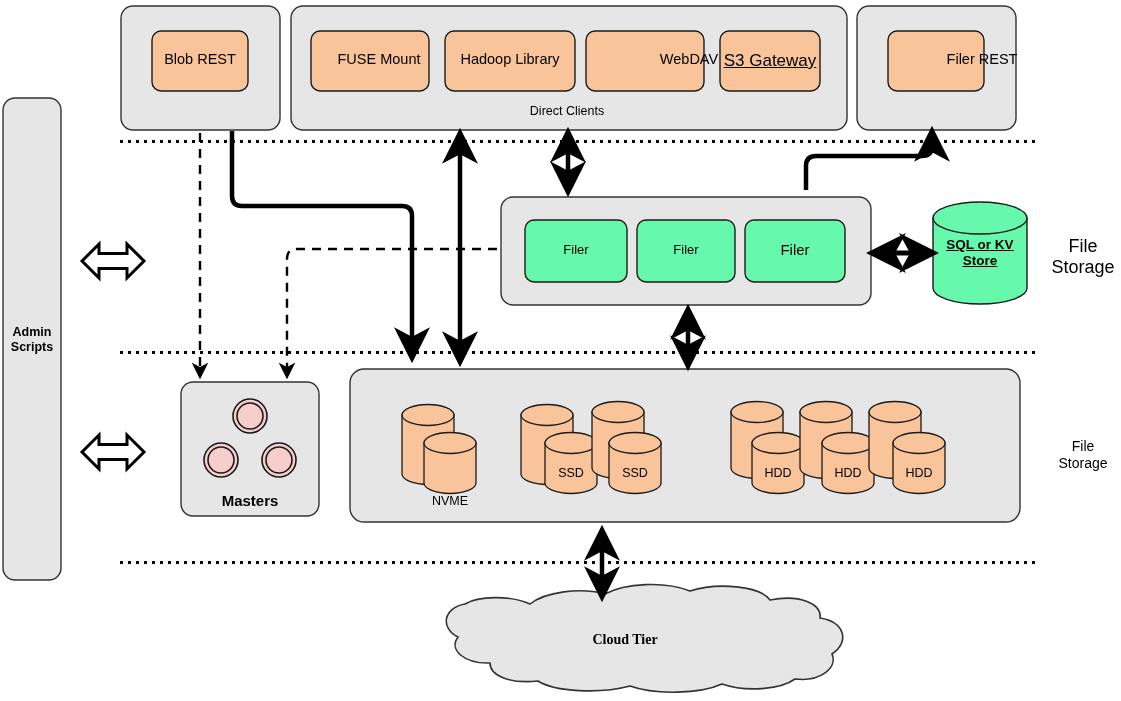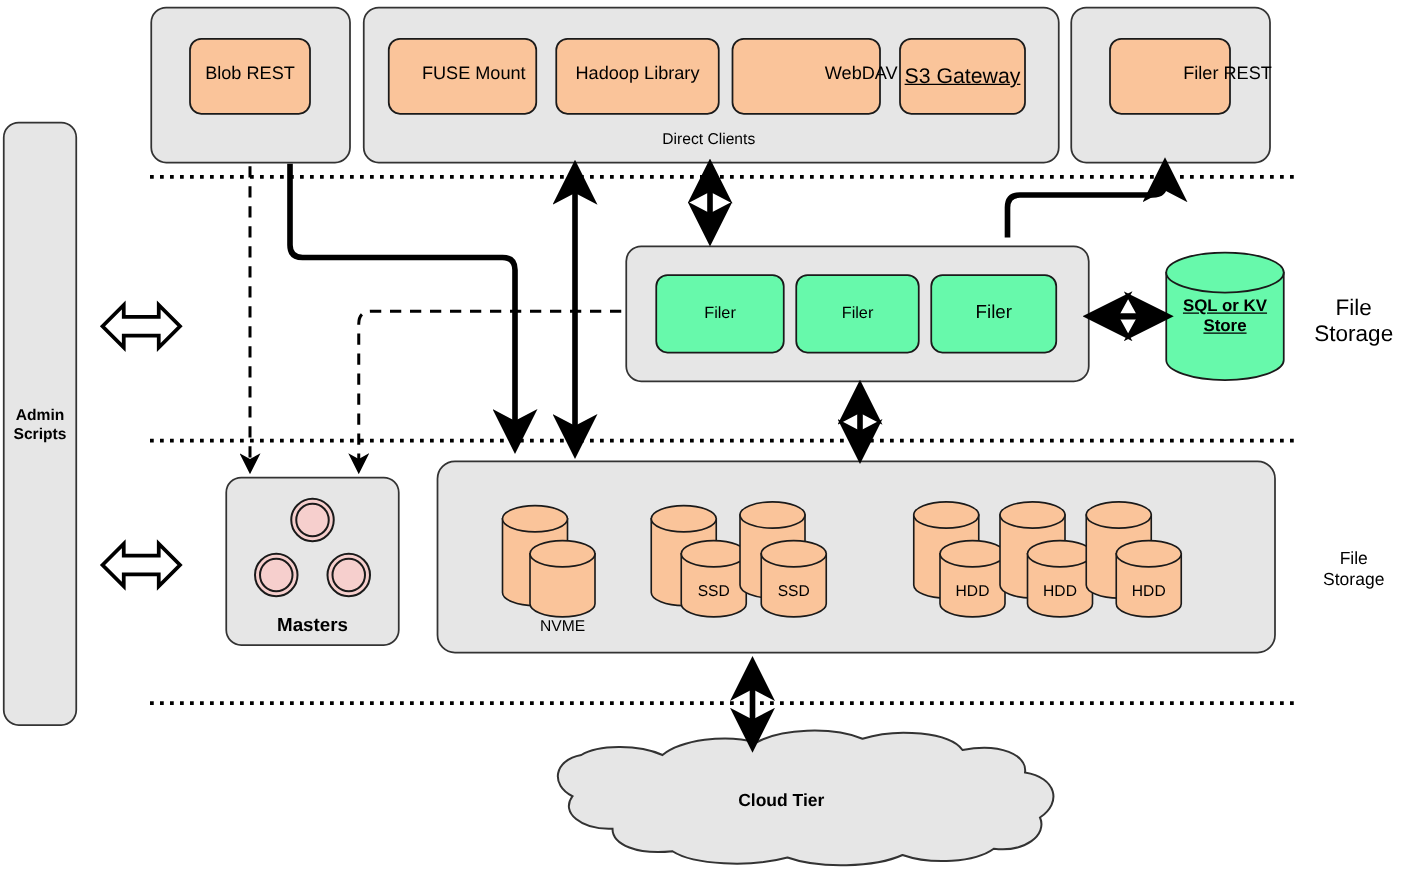--- a/index.html
+++ b/index.html
@@ -185,21 +185,21 @@
 
 <div class="lbl" style="left:181px;top:492px;width:138px;font-size:15px;font-weight:bold;">Masters</div>
 
 <div class="lbl" style="left:424px;top:466px;width:52px;font-size:12.5px;margin-top:28px;">NVME</div>
 <div class="lbl" style="left:545px;top:466px;width:52px;font-size:12.5px;">SSD</div>
 <div class="lbl" style="left:609px;top:466px;width:52px;font-size:12.5px;">SSD</div>
 <div class="lbl" style="left:752px;top:466px;width:52px;font-size:12.5px;">HDD</div>
 <div class="lbl" style="left:822px;top:466px;width:52px;font-size:12.5px;">HDD</div>
 <div class="lbl" style="left:893px;top:466px;width:52px;font-size:12.5px;">HDD</div>
 
-<div class="lbl" style="left:545px;top:632px;width:160px;font-size:14px;font-weight:bold;">Cloud Tier</div>
+<div class="lbl" style="left:545px;top:632px;width:160px;font-size:14px;font-weight:bold;font-family:Liberation Serif, serif;">Cloud Tier</div>
 
 <div class="lbl" style="left:1048px;top:236px;width:70px;font-size:18px;">
   <span>File</span><br>
   <span>Storage</span>
 </div>
 <div class="lbl" style="left:1048px;top:438px;width:70px;font-size:14px;">
   <span>File</span><br>
   <span>Storage</span>
 </div>
 

